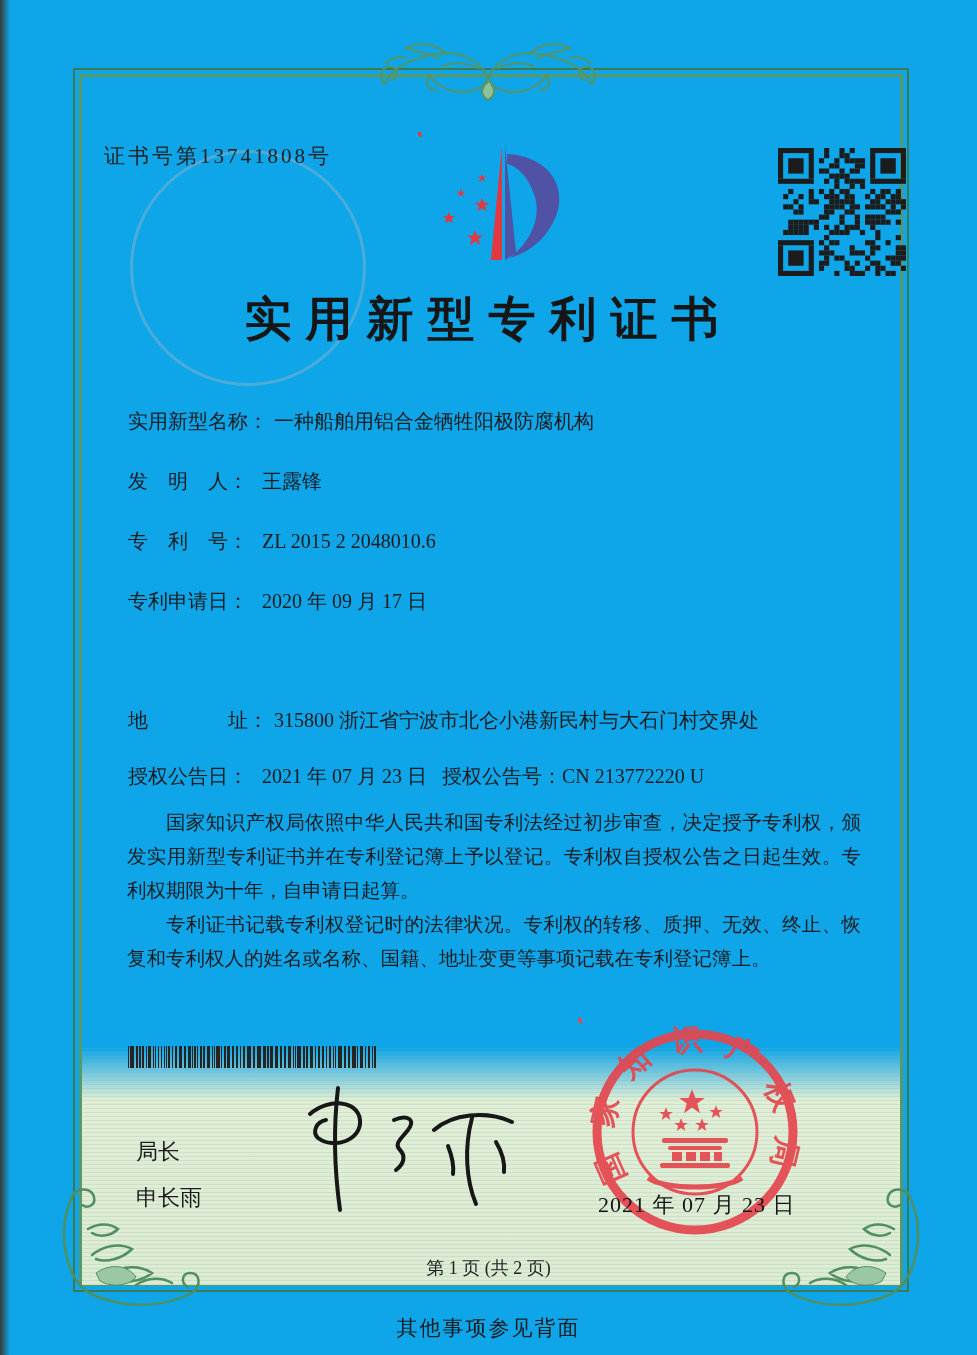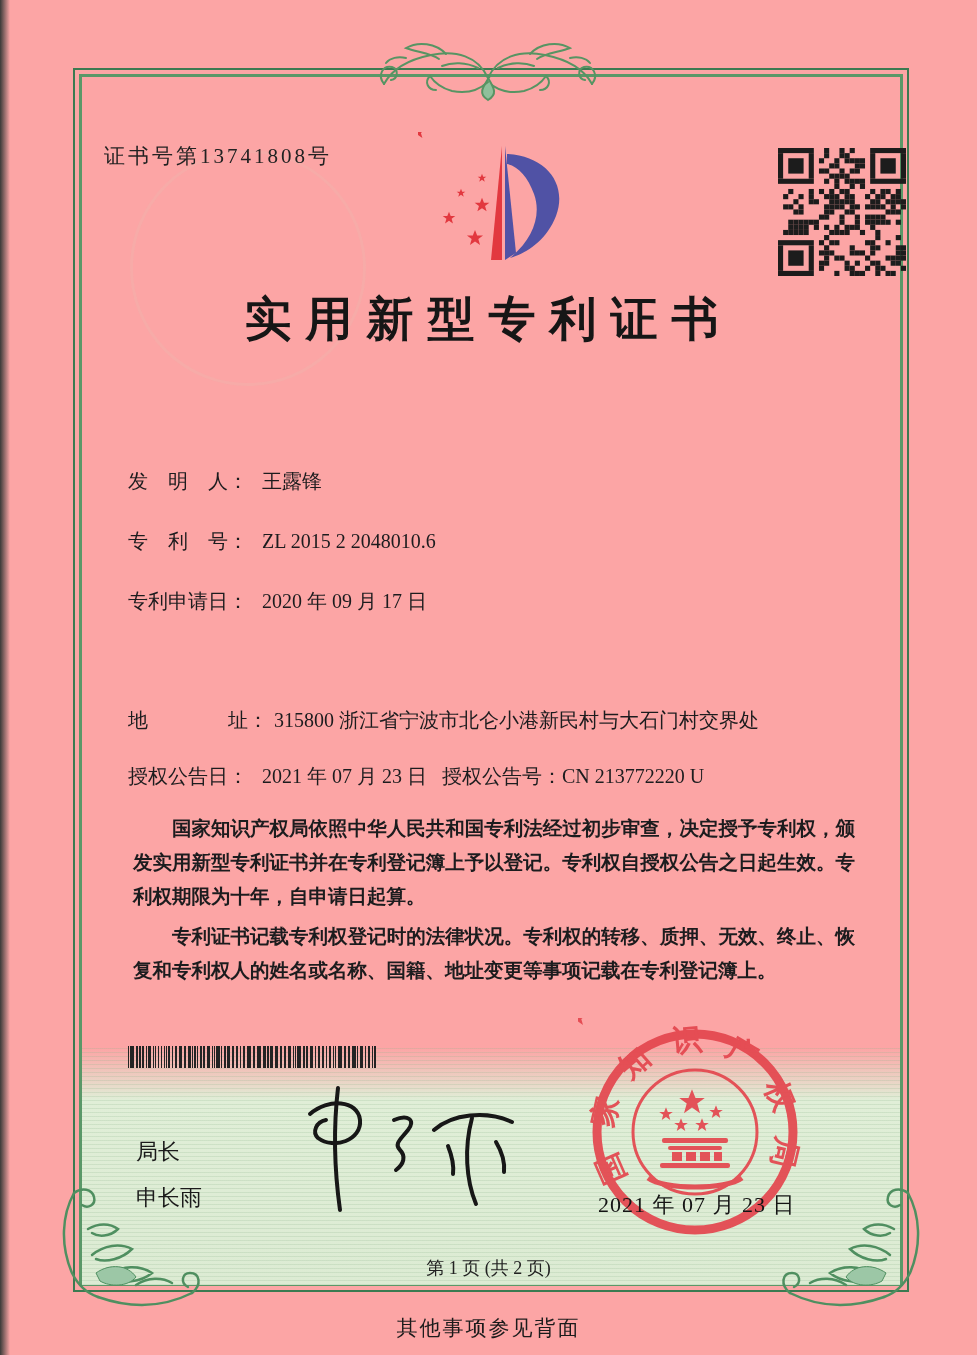--- a/index.html
+++ b/index.html
@@ -1,18 +1,18 @@
 <!DOCTYPE html>
 <html><head>
 <meta charset="utf-8">
 <style>
   html,body{margin:0;padding:0;background:#e8e4d4;}
   .page{
     position:relative;width:977px;height:1355px;overflow:hidden;
-    background:#fca5a5;
+    background:#0ea5e9;
     font-family:"Liberation Serif","DejaVu Serif",serif;
     color:#1d1d1f;
   }
   .scan-edge{position:absolute;left:0;top:0;width:10px;height:100%;
     background:linear-gradient(to right,#3a3a38,rgba(58,58,56,0));}
   .watermark-circle{position:absolute;left:130px;top:150px;width:230px;height:230px;
     border:3px solid rgba(233,186,176,0.28);border-radius:50%;}
   
   .frame-outer{position:absolute;left:73px;top:68px;width:836px;height:1224px;
     border:2px solid #3c7a51;box-sizing:border-box;}
@@ -25,21 +25,21 @@
       linear-gradient(to bottom, rgba(224,238,215,0) 0, #e0eed7 52px, #dcebd3 100%);}
   .cert-number{position:absolute;left:104px;top:142px;font-size:21px;letter-spacing:3px;color:#222;}
   .title{position:absolute;left:0;top:288px;width:100%;text-align:center;
     font-size:47px;font-weight:700;letter-spacing:14px;color:#161616;}
   .row{position:absolute;left:128px;font-size:20px;white-space:nowrap;color:#1c1c1e;}
   .row .lab{display:inline-block;min-width:128px;}
   .row .val{margin-left:6px;}
   .grant2{position:absolute;left:405px;font-size:20px;white-space:nowrap;}
   .paras{position:absolute;left:127px;top:806px;width:734px;font-size:19.5px;
     line-height:34px;text-align:justify;color:#1c1c1e;}
-  .paras p{margin:6px;text-indent:2em;font-weight:bold;}
+  .paras p{margin:0;text-indent:2em;}
   .officer{position:absolute;left:136px;top:1112px;font-size:22px;line-height:46px;color:#1b1b1b;
     font-family:"Liberation Sans","DejaVu Sans",sans-serif;margin-top:17px;}
   .page-num{position:absolute;left:0;top:1256px;width:100%;text-align:center;font-size:18px;color:#222;}
   .back-note{position:absolute;left:0;top:1314px;width:100%;text-align:center;
     font-size:21px;font-weight:400;letter-spacing:2px;color:#1b1b1b;}
   .seal-date{position:absolute;left:598px;top:1190px;font-size:22px;letter-spacing:1px;color:#141414;z-index:6;}
   .abs{position:absolute;}
   svg{display:block;}
 </style>
 </head>
@@ -319,20 +319,23 @@
       <rect x="20" y="2" width="3" height="3" fill="#1c1c1c"></rect>
       <rect x="0" y="18" width="7" height="1" fill="#1c1c1c"></rect>
       <rect x="0" y="24" width="7" height="1" fill="#1c1c1c"></rect>
       <rect x="0" y="19" width="1" height="5" fill="#1c1c1c"></rect>
       <rect x="6" y="19" width="1" height="5" fill="#1c1c1c"></rect>
       <rect x="2" y="20" width="3" height="3" fill="#1c1c1c"></rect>
     </svg>
 
   <div class="title">实用新型专利证书</div>
 
+  <div class="row" style="top:408px;">
+    <span class="lab">实用新型名称：</span><span class="val">一种船舶用铝合金牺牲阳极防腐机构</span>
+  </div>
   <div class="row" style="top:468px;">
     <span class="lab">发　明　人：</span><span class="val">王露锋</span>
   </div>
   <div class="row" style="top:528px;">
     <span class="lab">专　利　号：</span><span class="val">ZL 2015 2 2048010.6</span>
   </div>
   <div class="row" style="top:588px;">
     <span class="lab">专利申请日：</span><span class="val">2020 年 09 月 17 日</span>
   </div>
   <div class="row" style="top:707px;">

